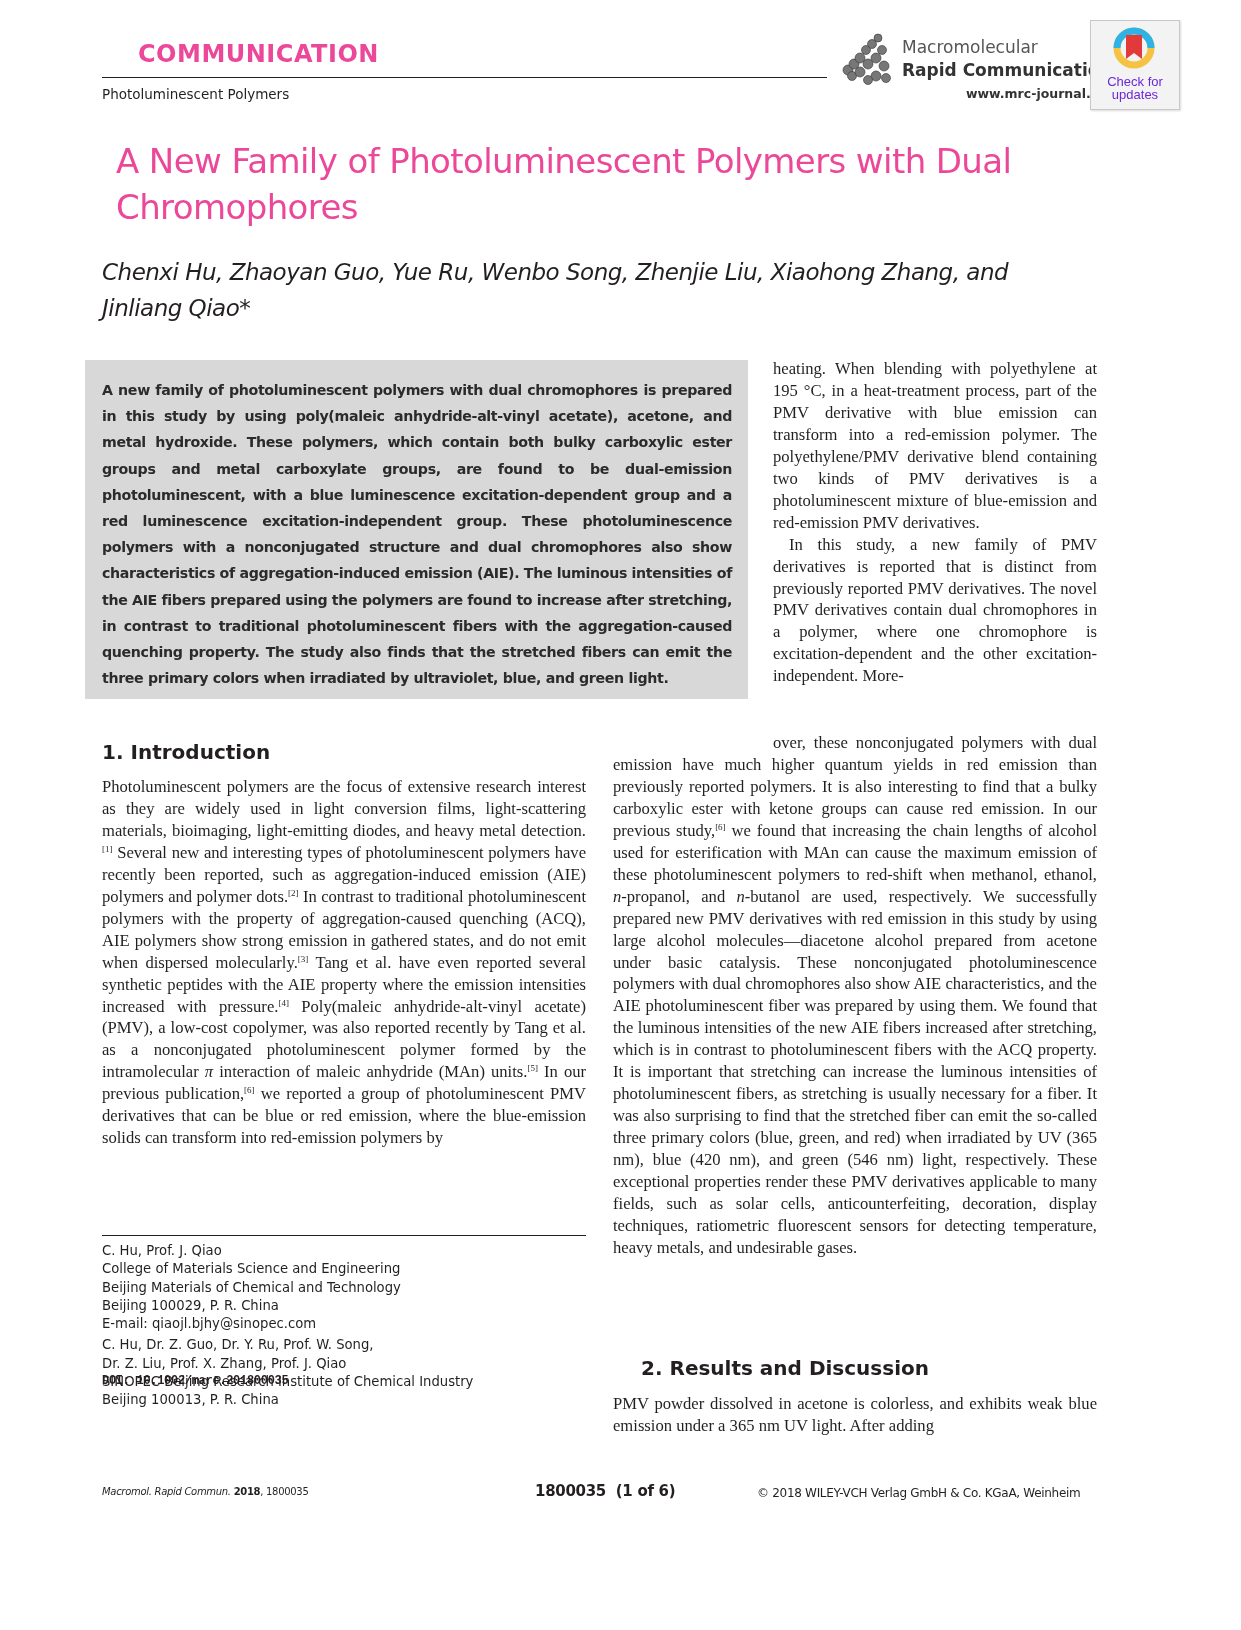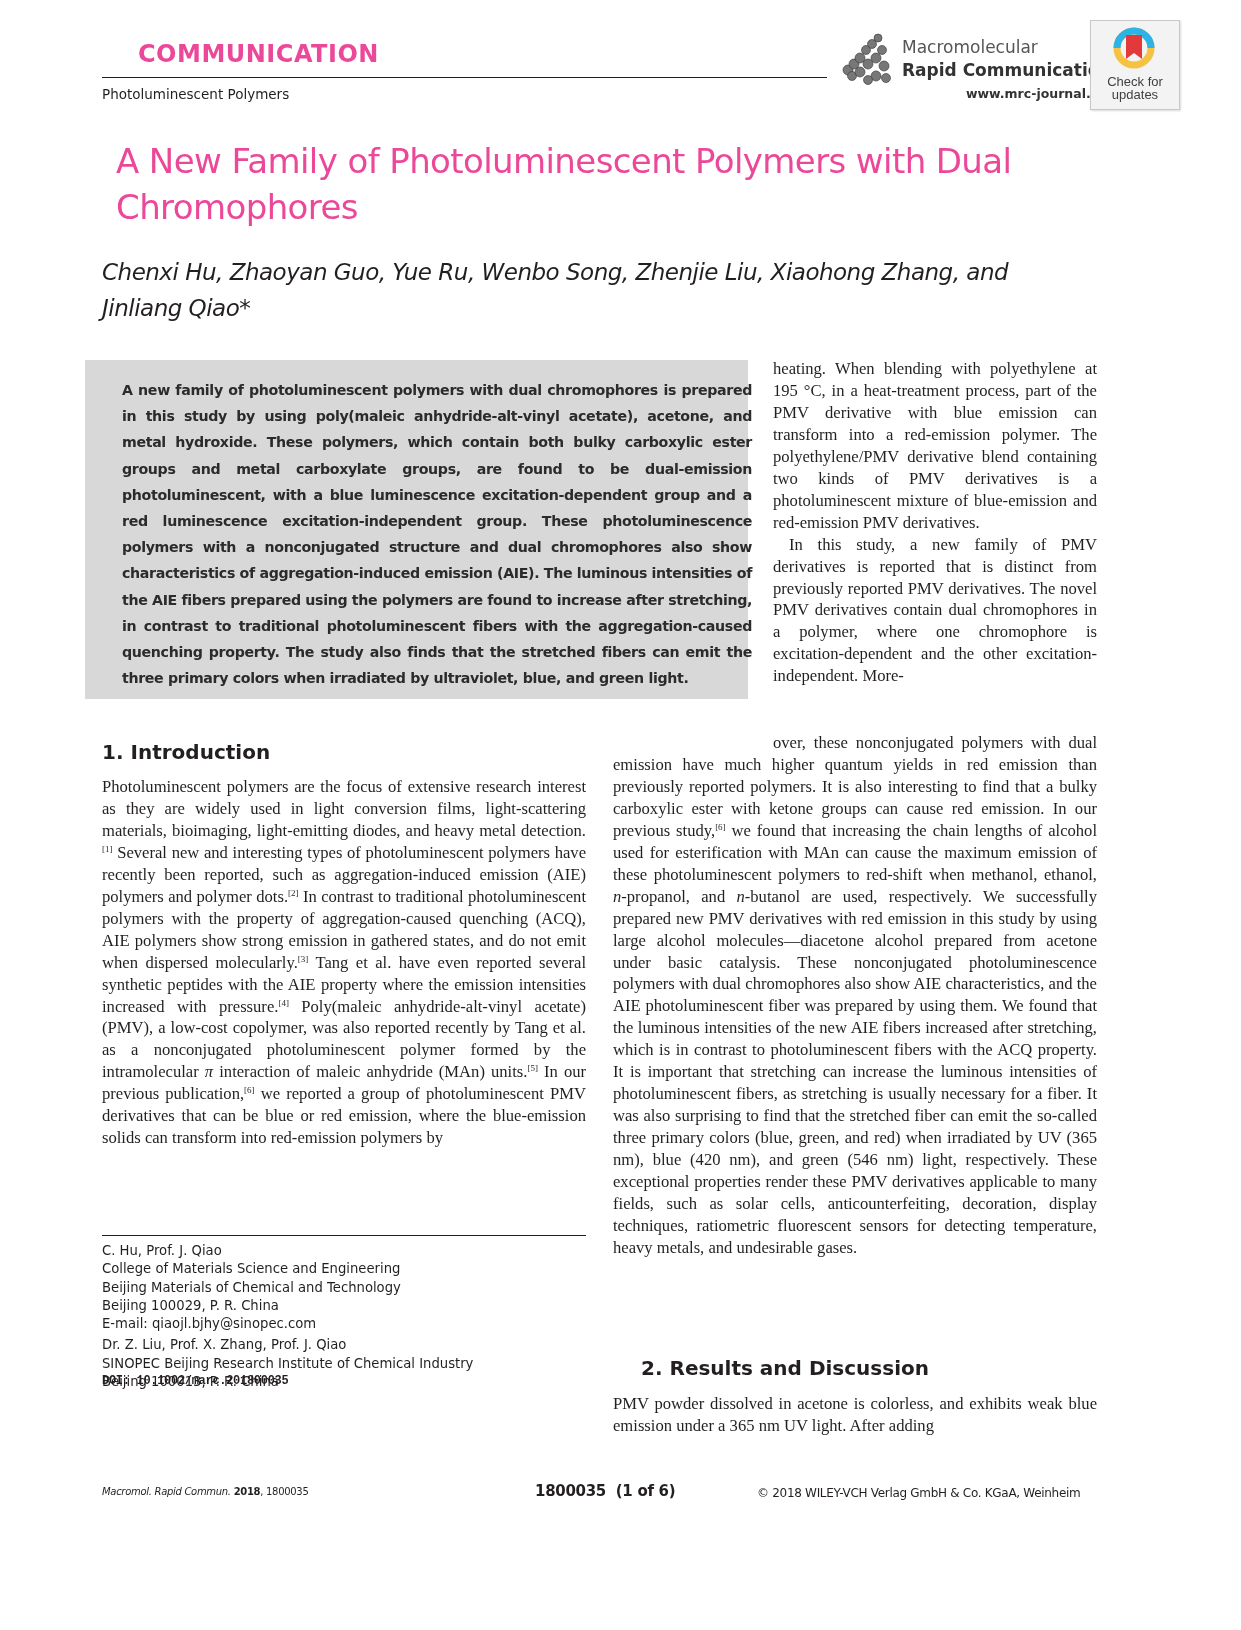--- a/index.html
+++ b/index.html
@@ -11,29 +11,29 @@
   #hdr-rule { left:102px; top:77px; width:725px; height:1px; background:#231f20; }
   #hdr-topic { left:102px; top:86px; font-family:"DejaVu Sans", sans-serif; font-size:13.5px; color:#231f20; }
 
   #logo-mol { left:838px; top:30px; width:60px; height:60px; }
   #logo-t1 { left:902px; top:37px; font-family:"DejaVu Sans", sans-serif; font-size:17px; color:#555; }
   #logo-t2 { left:902px; top:60px; font-family:"DejaVu Sans", sans-serif; font-size:17px; font-weight:bold; color:#333; white-space:nowrap; }
   #logo-url { left:966px; top:86px; font-family:"DejaVu Sans", sans-serif; font-size:12.5px; font-weight:bold; color:#333; white-space:nowrap; }
 
   #cfu { left:1090px; top:20px; width:88px; height:88px; background:#f3f3f3; border:1px solid #c8c8c8; box-shadow:1px 1px 2px rgba(0,0,0,0.15); }
   #cfu-ring { left:21px; top:5px; width:44px; height:44px; }
-  #cfu-label { left:0; top:54px; width:88px; text-align:center; font-family:"Liberation Sans", sans-serif; font-size:13px; line-height:13px; color:#404040; }
+  #cfu-label { left:0; top:54px; width:88px; text-align:center; font-family:"Liberation Sans", sans-serif; font-size:13px; line-height:13px; color:#6d28d9; }
 
   
   #title { left:102px; top:138px; width:960px; font-family:"DejaVu Sans", sans-serif; font-size:34px; line-height:46px; color:#ec4899; letter-spacing:-0.6px;margin-left:14px; }
   #authors { left:102px; top:254px; width:920px; font-family:"DejaVu Sans", sans-serif; font-style:italic; font-size:23px; line-height:36px; color:#231f20; letter-spacing:-0.5px; }
 
   
   #abstract { left:85px; top:360px; width:663px; height:339px; background:#d8d8d8; }
-  #abstract-text { left:17px; top:17px; width:630px; font-family:"DejaVu Sans", sans-serif; font-weight:bold; font-size:14.2px; line-height:26.2px; color:#2b2b2b; letter-spacing:-0.35px; text-align:justify;margin-left:20px; }
+  #abstract-text { left:17px; top:17px; width:630px; font-family:"DejaVu Sans", sans-serif; font-weight:bold; font-size:14.2px; line-height:26.2px; color:#2b2b2b; letter-spacing:-0.35px; text-align:justify; }
 
   
   .bt { font-family:"Liberation Serif", serif; font-size:16.6px; line-height:21.95px; color:#231f20; text-align:justify; }
   sup { font-size:9px; line-height:0; vertical-align:6px; }
 
   #rc-top { left:773px; top:358px; width:324px; }
   #rc-full { left:613px; top:732px; width:484px; }
 
   #intro-h { left:102px; top:740px; font-family:"DejaVu Sans", sans-serif; font-weight:bold; font-size:20px; color:#231f20; }
   #intro-p { left:102px; top:776px; width:484px; }
@@ -118,20 +118,21 @@
 <div id="aff-rule" class="abs"></div>
 <div id="aff" class="abs">
   <div class="aff-block">
     <div>C. Hu, Prof. J. Qiao</div>
     <div>College of Materials Science and Engineering</div>
     <div>Beijing Materials of Chemical and Technology</div>
     <div>Beijing 100029, P. R. China</div>
     <div>E-mail: qiaojl.bjhy@sinopec.com</div>
   </div>
   <div class="aff-block">
+    <div>C. Hu, Dr. Z. Guo, Dr. Y. Ru, Prof. W. Song,</div>
     <div>Dr. Z. Liu, Prof. X. Zhang, Prof. J. Qiao</div>
     <div>SINOPEC Beijing Research Institute of Chemical Industry</div>
     <div>Beijing 100013, P. R. China</div>
   </div>
 </div>
 <div id="doi" class="abs">DOI: 10.1002/marc.201800035</div>
 
 <div id="foot-l" class="abs"><i>Macromol. Rapid Commun.</i> <b>2018</b><span>, 1800035</span></div>
 <div id="foot-c" class="abs" style="white-space:pre">1800035  (1 of 6)</div>
 <div id="foot-r" class="abs">© 2018 WILEY-VCH Verlag GmbH &amp; Co. KGaA, Weinheim</div>

